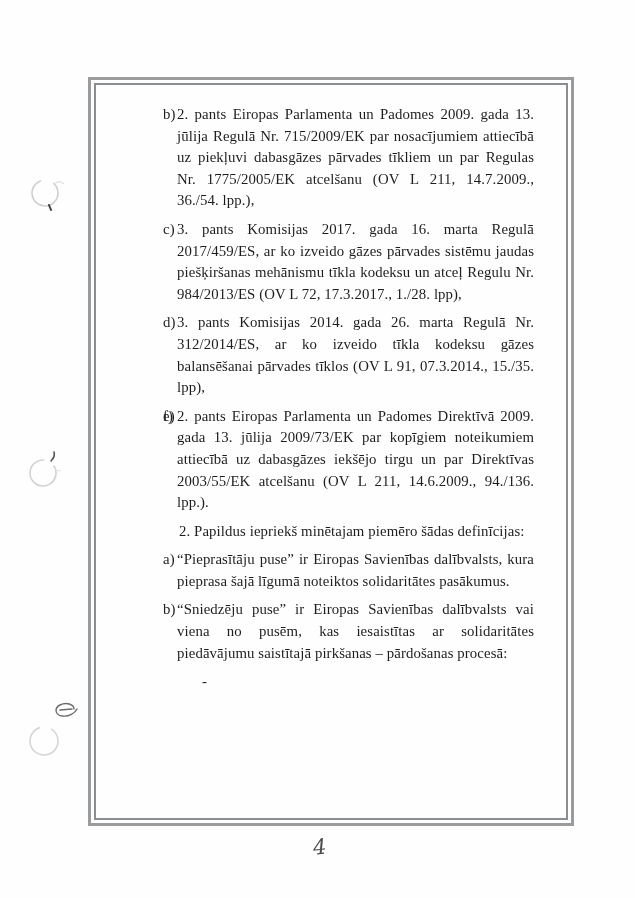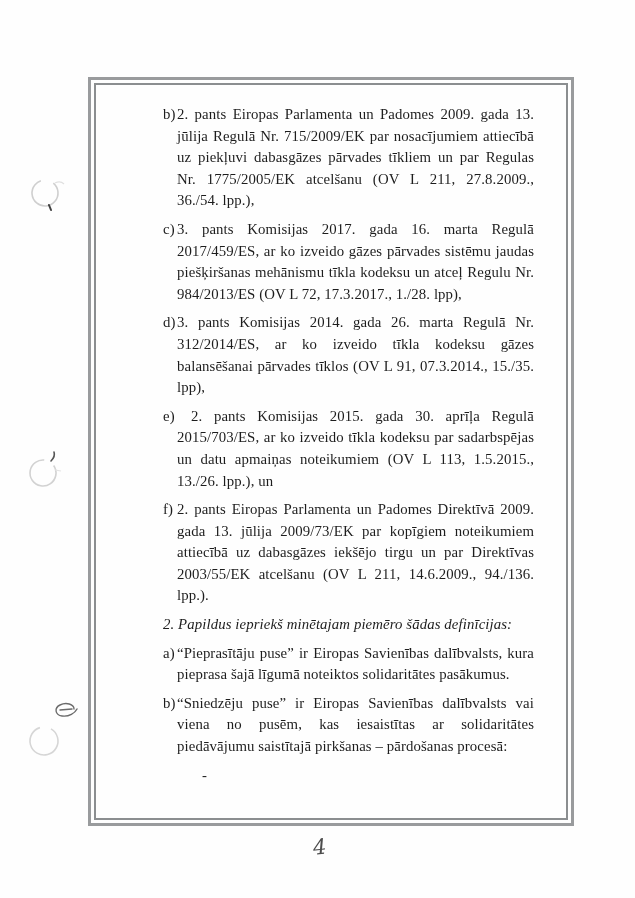--- a/index.html
+++ b/index.html
@@ -49,22 +49,21 @@
     margin: 0 0 7px 0;
   }
   .ref-e { text-indent: 14px; }
   .item-label {
     position: absolute;
     left: 0;
     top: 0;
     text-indent: 0;
   }
   .intro-para {
-    margin: 0 0 7px 0;
-    font-style: italic;
+    margin: 0 0 7px 16px;
   }
   .bullet-item {
     position: relative;
     padding-left: 59px;
     margin: 0;
   }
   .bullet-marker {
     position: absolute;
     left: 39px;
     top: 0;
@@ -110,36 +109,35 @@
     <circle cx="18" cy="21" r="14" fill="none" stroke="#d6d6d6" stroke-width="1.6" stroke-dasharray="76 12" transform="rotate(-60 18 21)"></circle>
   </svg>
 
   <div class="frame">
     <div class="frame-inner">
 
       <div class="content">
 
         <div class="ref-item">
           <span class="item-label">b)</span>
-          <span class="item-text">2. pants Eiropas Parlamenta un Padomes 2009. gada 13. jūlija Regulā Nr. 715/2009/EK par nosacījumiem attiecībā uz piekļuvi dabasgāzes pārvades tīkliem un par Regulas Nr. 1775/2005/EK atcelšanu (OV L 211, 27.8.2009., 36./54. lpp.),</span>
+          <span class="item-text">2. pants Eiropas Parlamenta un Padomes 2009. gada 13. jūlija Regulā Nr. 715/2009/EK par nosacījumiem attiecībā uz piekļuvi dabasgāzes pārvades tīkliem un par Regulas Nr. 1775/2005/EK atcelšanu (OV L 211, 14.7.2009., 36./54. lpp.),</span>
         </div>
 
         <div class="ref-item">
           <span class="item-label">c)</span>
           <span class="item-text">3. pants Komisijas 2017. gada 16. marta Regulā 2017/459/ES, ar ko izveido gāzes pārvades sistēmu jaudas piešķiršanas mehānismu tīkla kodeksu un atceļ Regulu Nr. 984/2013/ES (OV L 72, 17.3.2017., 1./28. lpp),</span>
         </div>
 
         <div class="ref-item">
           <span class="item-label">d)</span>
           <span class="item-text">3. pants Komisijas 2014. gada 26. marta Regulā Nr. 312/2014/ES, ar ko izveido tīkla kodeksu gāzes balansēšanai pārvades tīklos (OV L 91, 07.3.2014., 15./35. lpp),</span>
         </div>
 
         <div class="ref-item ref-e">
           <span class="item-label">e)</span>
-          <span class="item-text">2. pants Komisijas 2015. gada 30. aprīļa Regulā 2015/703/ES, ar ko izveido tīkla kodeksu par sadarbspējas un datu apmaiņas noteikumiem (OV L 113, 1.5.2015., 13./26. lpp.), un</span>
         </div>
 
         <div class="ref-item">
           <span class="item-label">f)</span>
           <span class="item-text">2. pants Eiropas Parlamenta un Padomes Direktīvā 2009. gada 13. jūlija 2009/73/EK par kopīgiem noteikumiem attiecībā uz dabasgāzes iekšējo tirgu un par Direktīvas 2003/55/EK atcelšanu (OV L 211, 14.6.2009., 94./136. lpp.).</span>
         </div>
 
         <p class="intro-para">2. Papildus iepriekš minētajam piemēro šādas definīcijas:</p>
 
         <div class="def-item">

